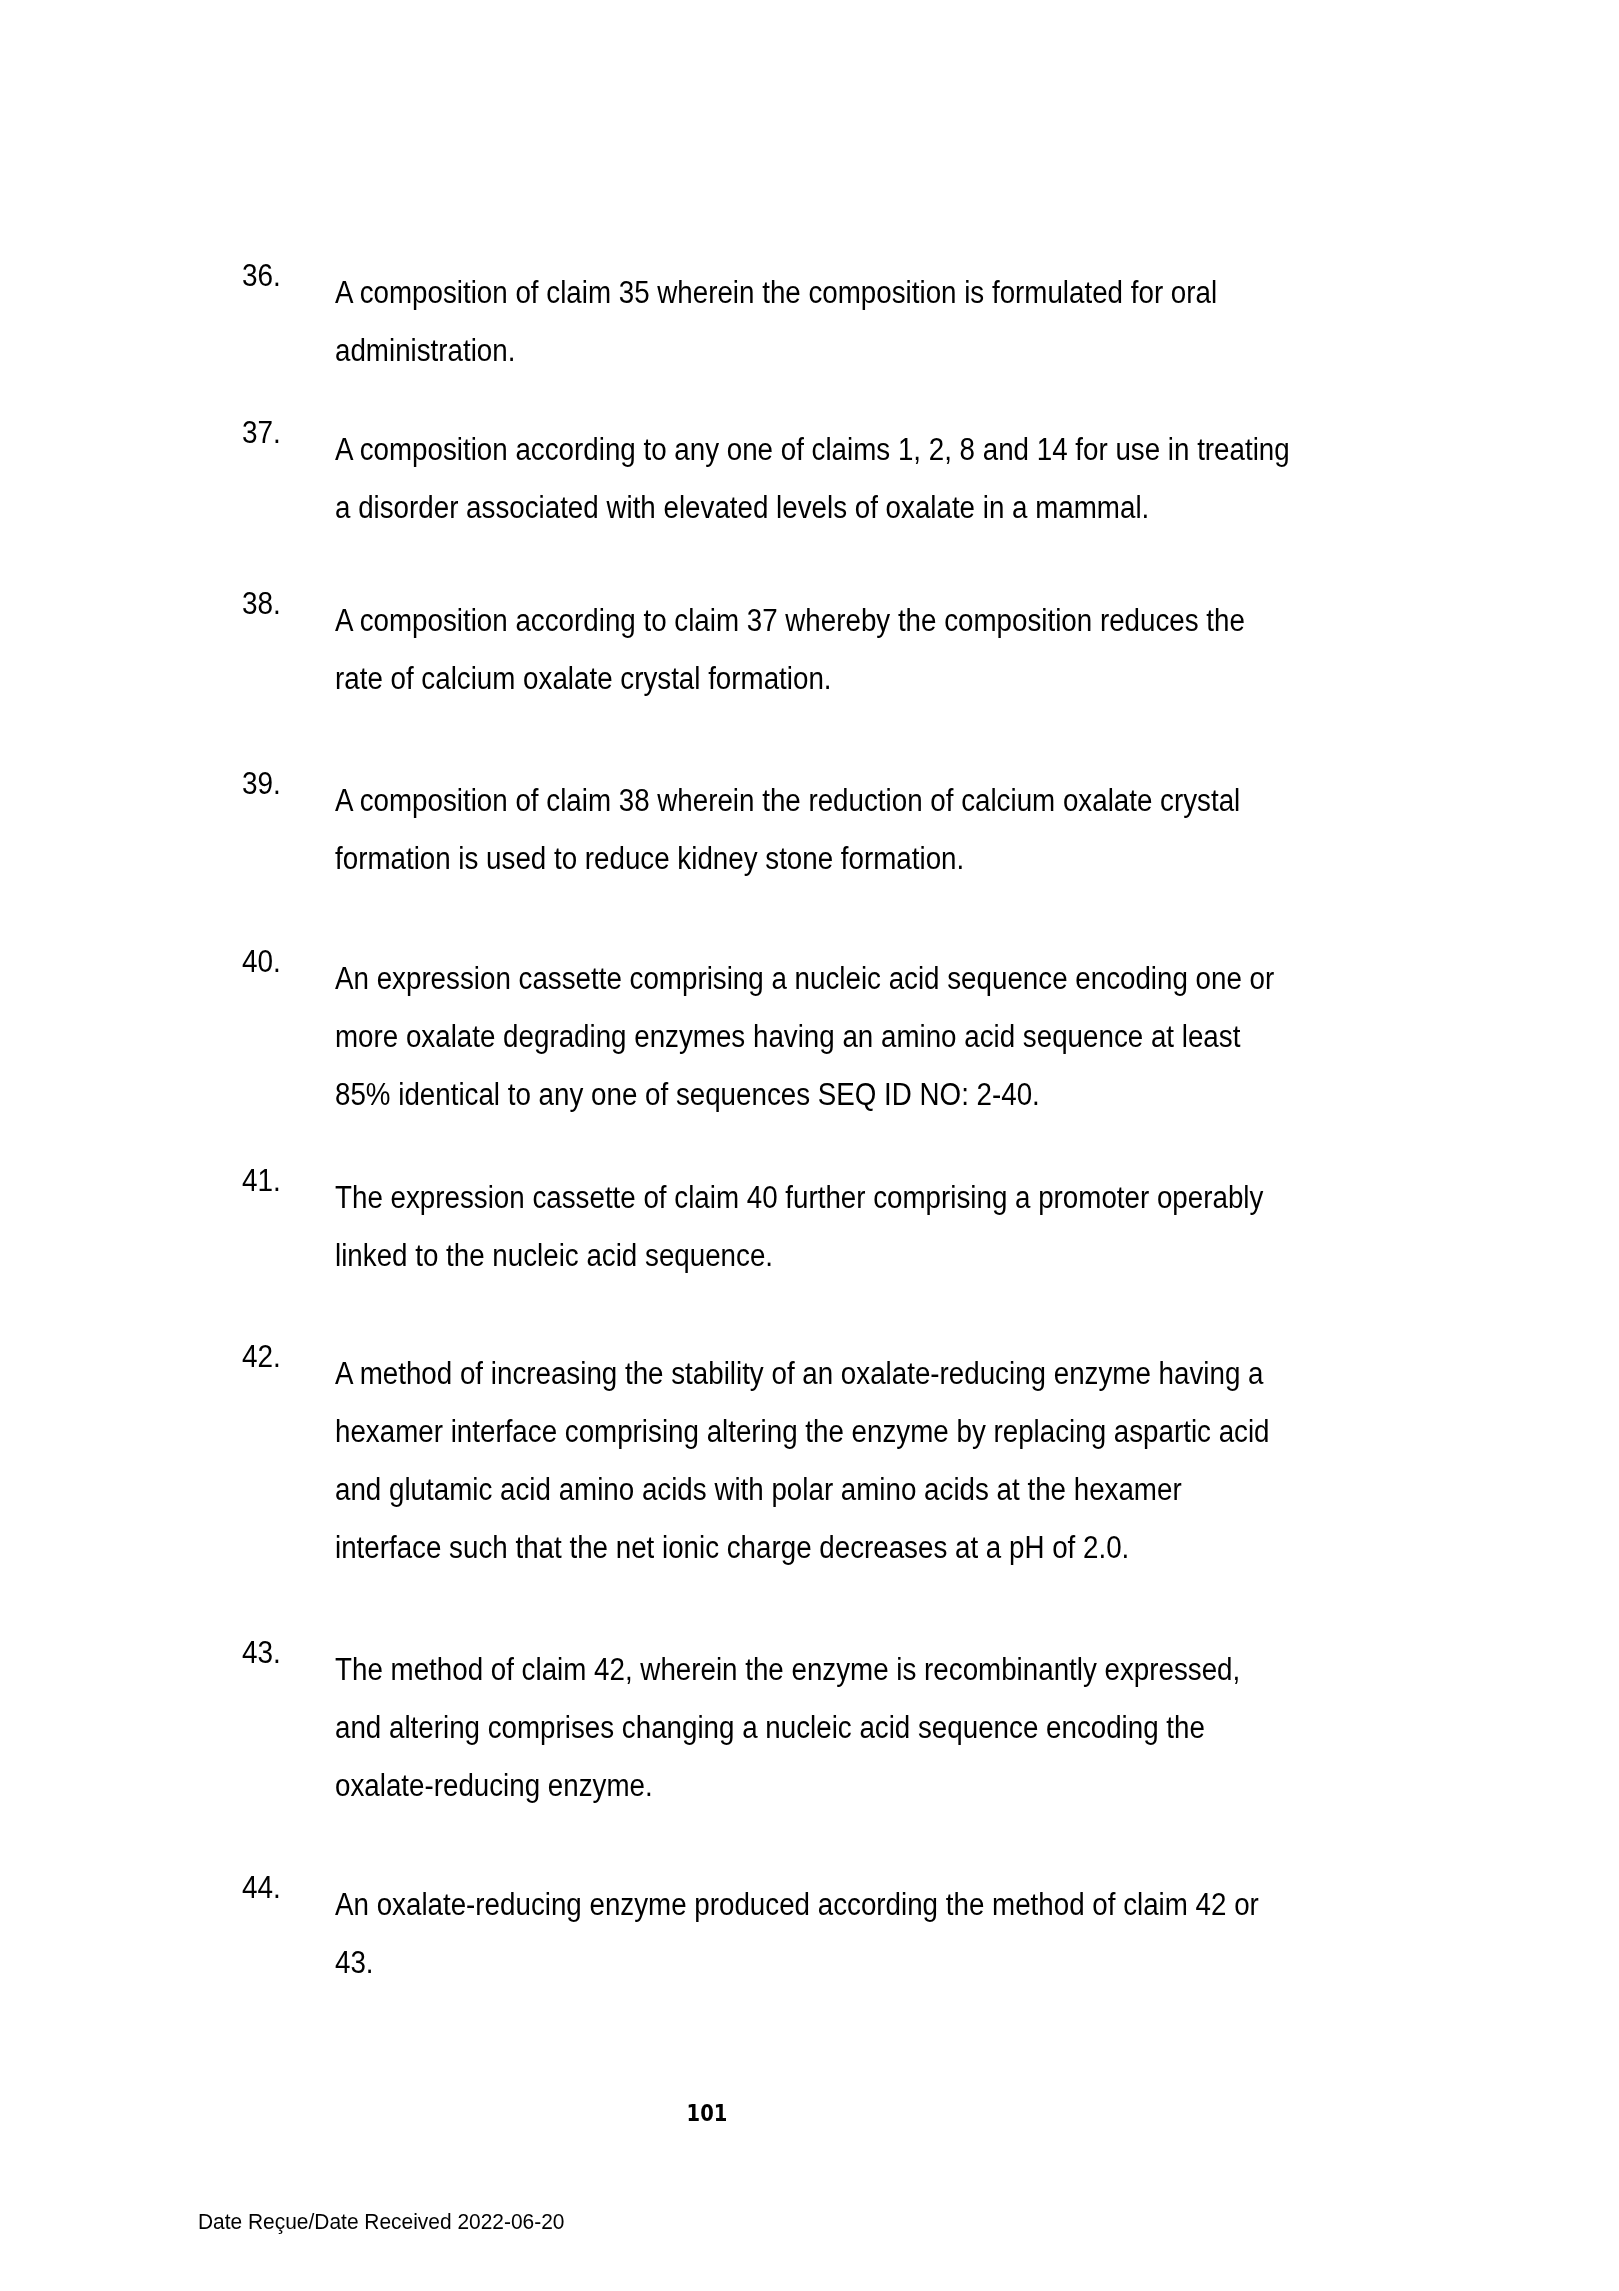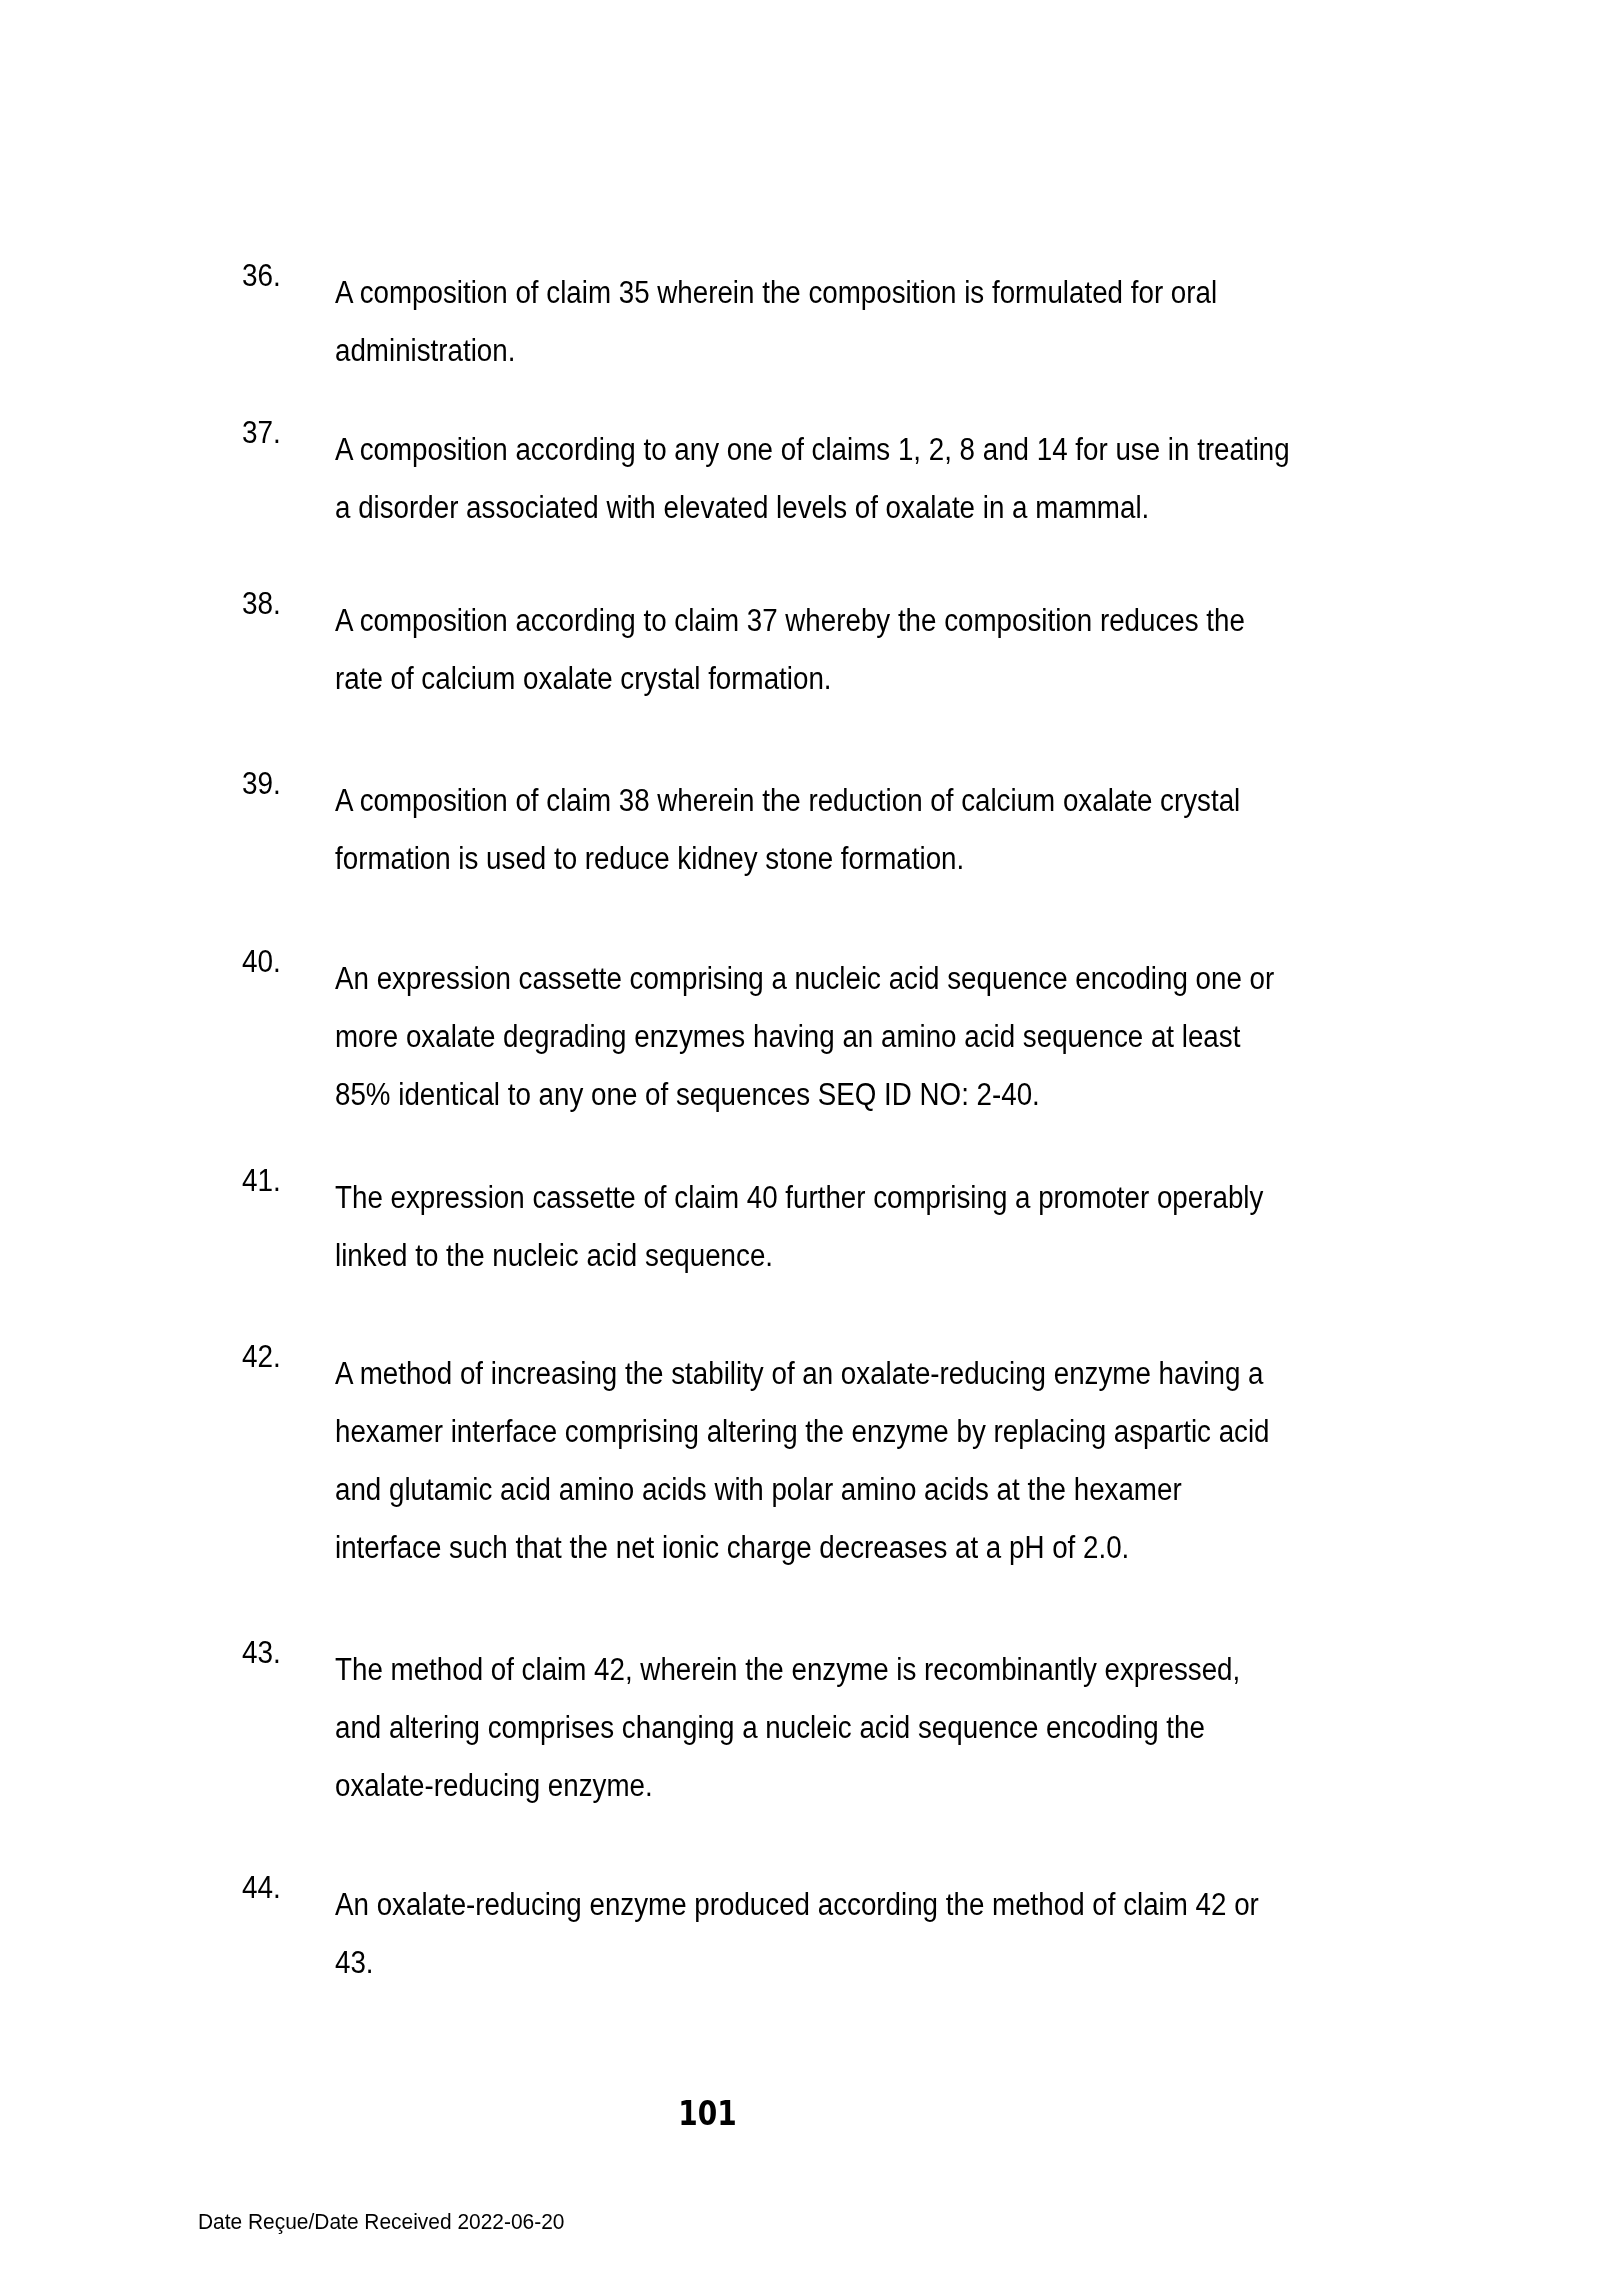--- a/index.html
+++ b/index.html
@@ -14,21 +14,21 @@
   }
   .claim-body { position: absolute; left: 335px; top: 17px; width: 1176px; }
   .claim-line {
     display: block; height: 58px;
     font-family: "Liberation Sans", sans-serif; font-size: 31px; line-height: 58px;
     color: #000; white-space: nowrap;
     transform: scaleX(0.895); transform-origin: left top;
   }
   .page-number {
     position: absolute; left: 0; width: 1420px; top: 2096px; text-align: center;
-    font-family: "DejaVu Sans", sans-serif; font-weight: bold; font-size: 33px; line-height: 35px;
+    font-family: "DejaVu Sans", sans-serif; font-weight: bold; font-size: 23px; line-height: 35px;
     color: #000;
   }
   .page-number span { display: inline-block; margin-left: -5.9px; transform: scaleX(0.85); }
   .footer-stamp {
     position: absolute; left: 198px; top: 2207px;
     font-family: "Liberation Sans", sans-serif; font-size: 22.5px; line-height: 29px;
     color: #000; white-space: nowrap;
     transform: scaleX(0.93); transform-origin: left top;
   }
 </style>

